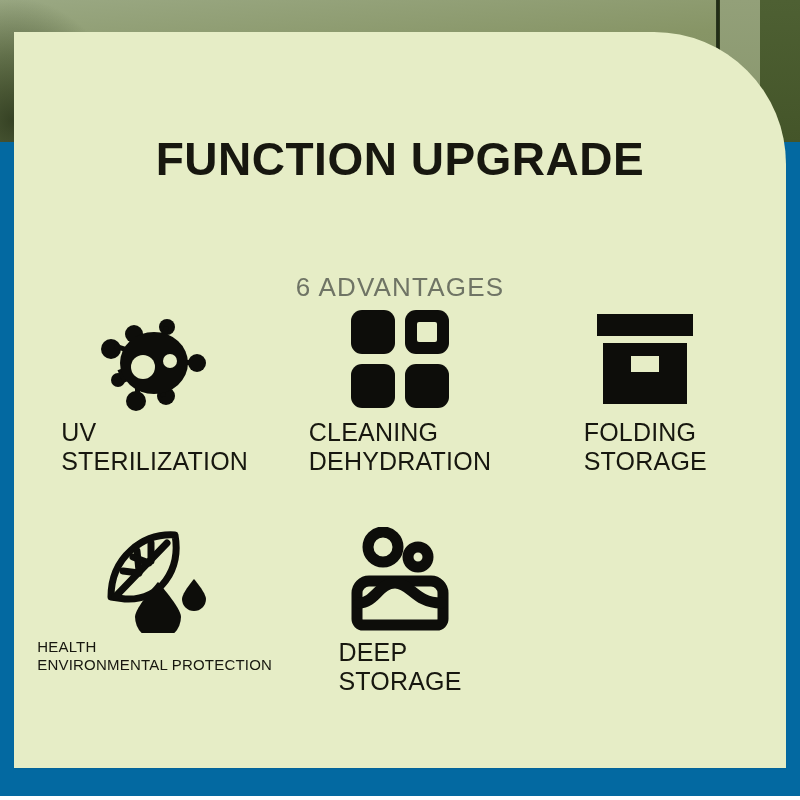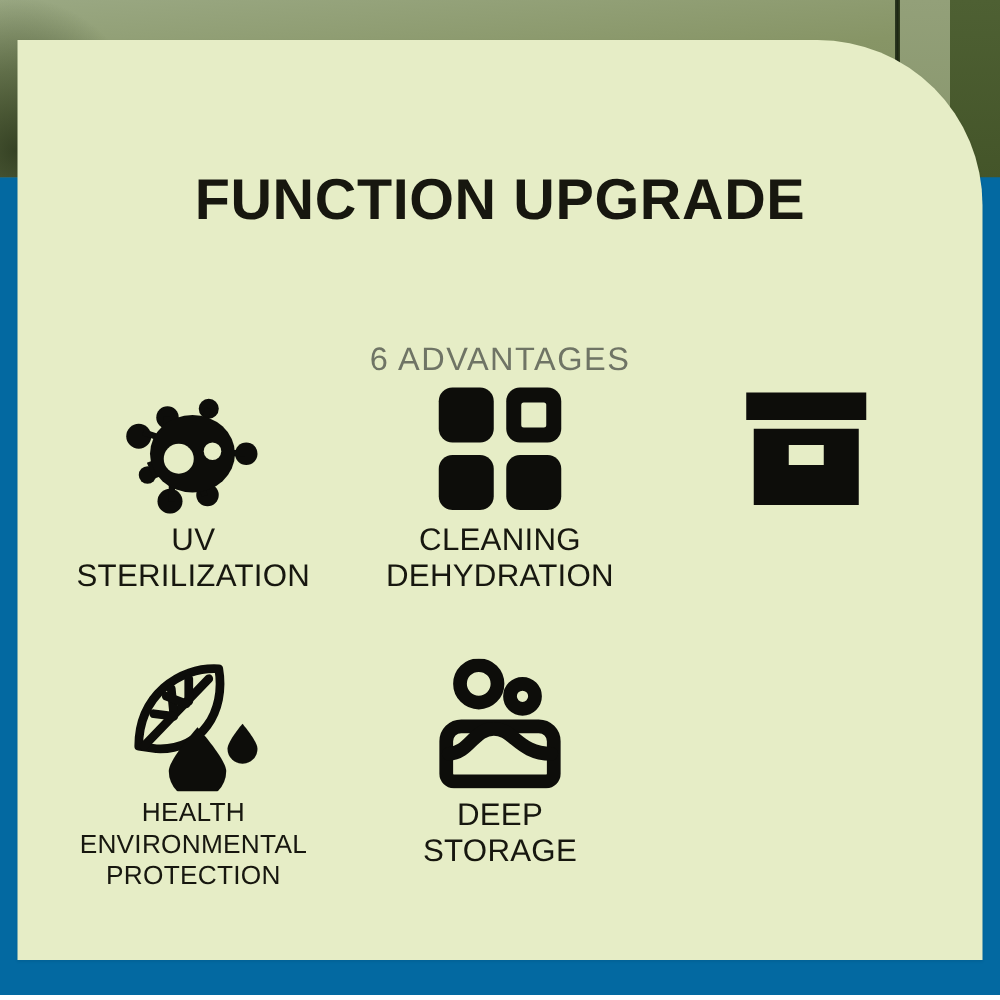--- a/index.html
+++ b/index.html
@@ -129,30 +129,30 @@
     justify-content: flex-start;
   }
   .icon-box {
     height: 118px;
     display: flex;
     align-items: center;
     justify-content: center;
   }
   .icon-box svg { display: block; }
   .label {
-    text-align: center;
+    text-align: left;
     font-size: 25px;
     line-height: 1.16;
     font-weight: 400;
     color: #17170f;
     letter-spacing: 0.2px;
     white-space: pre-line;
   }
   .label.small {
-    font-size: 21px;
+    font-size: 15px;
     line-height: 1.2;
     letter-spacing: 0.2px;
   }
 </style>
 </head>
 <body>
 
 <div id="stage">
 
   <div class="bg-wrap">
@@ -215,20 +215,22 @@
       </div>
 
       <div class="cell">
         <div class="icon-box">
           <svg width="100" height="94" viewBox="0 0 100 94" aria-hidden="true">
             <rect x="2" y="2" width="96" height="22" fill="#0d0d0a"></rect>
             <rect x="8" y="31" width="84" height="61" fill="#0d0d0a"></rect>
             <rect x="36" y="44" width="28" height="16" fill="#e6edc6"></rect>
           </svg>
         </div>
+        <div class="label">FOLDING
+STORAGE</div>
       </div>
 
       <div class="cell">
         <div class="icon-box">
           <svg width="112" height="108" viewBox="0 0 112 108" aria-hidden="true">
             <g fill="none" stroke="#0d0d0a" stroke-width="7" stroke-linecap="round" stroke-linejoin="round">
               <path d="M12 72 C 12 32, 44 8, 76 10 C 82 44, 62 76, 26 74 Z"></path>
               <path d="M16 72 L 68 18"></path>
               <path d="M40 46 L 38 26"></path>
               <path d="M52 36 L 52 18"></path>

